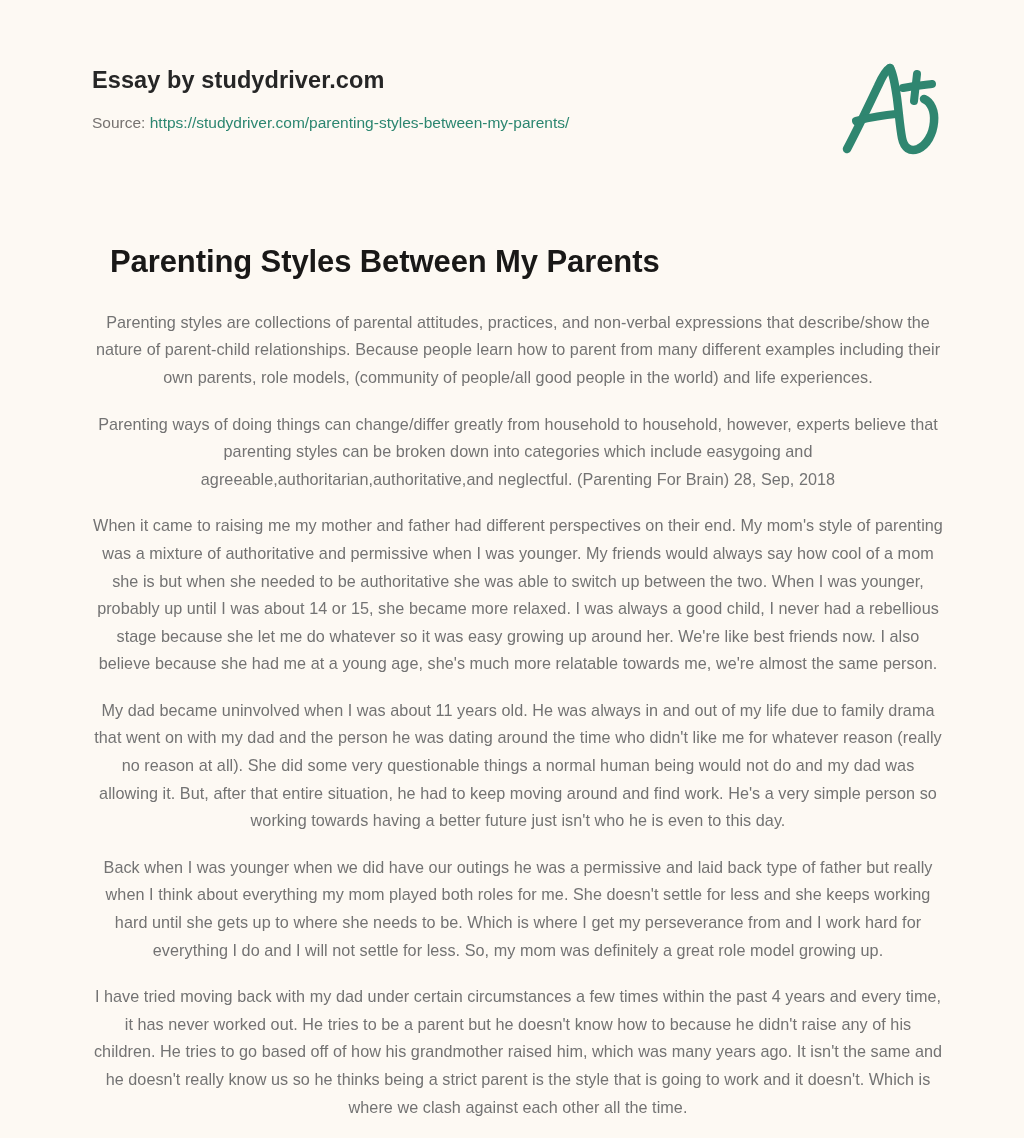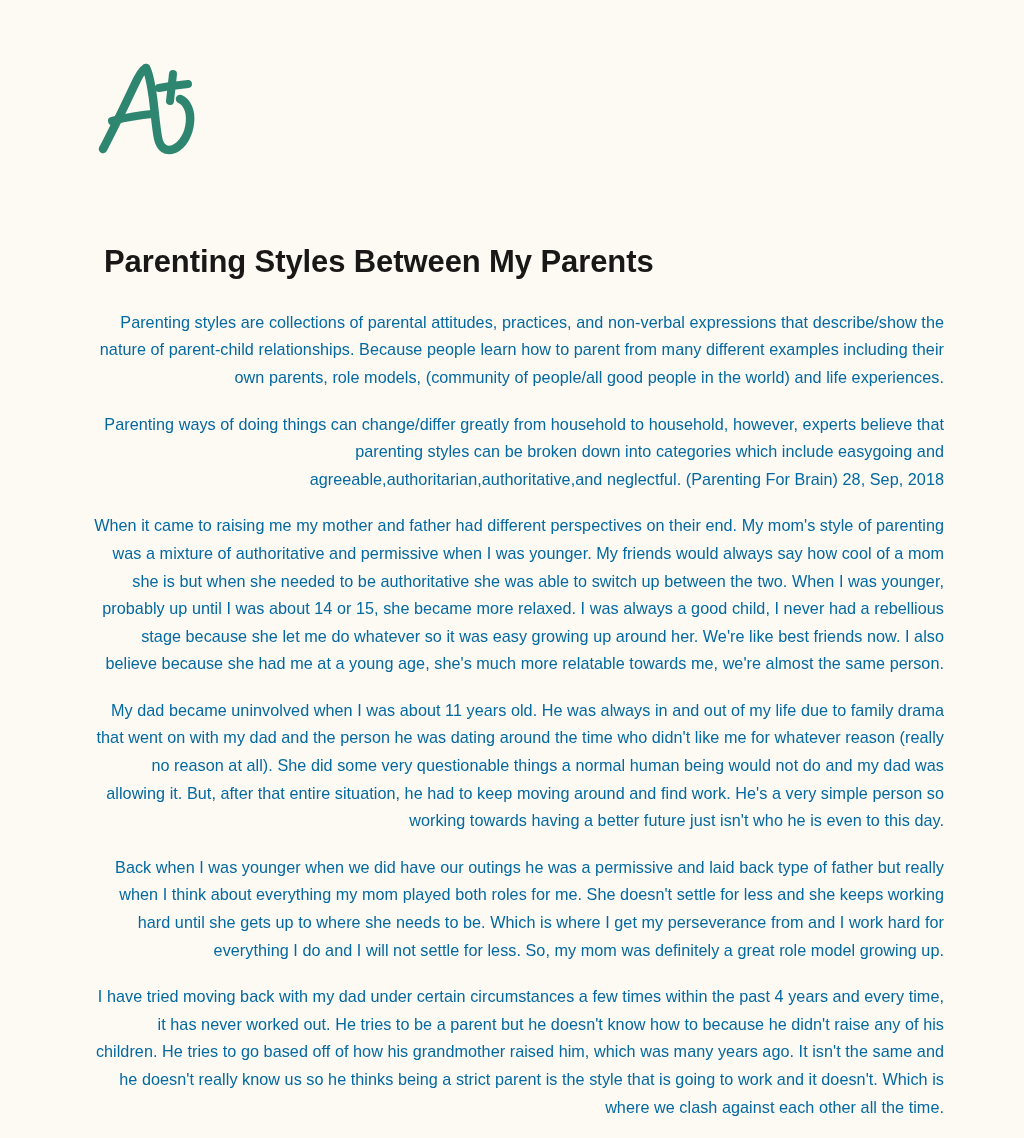--- a/index.html
+++ b/index.html
@@ -80,43 +80,50 @@
     position: absolute;
     top: 243px;
     left: 92px;
     width: 852px;
   }
   .article-title {
     font-size: 31px;
     font-weight: 600;
     color: #191817;
     line-height: 1.25;
-    margin: 0 0 27px 12px;
+    margin: 0 0 27px 18px;
     letter-spacing: -0.1px;
   }
   .para {
     font-size: 16.2px;
     line-height: 27.6px;
-    color: #0369a1;
+    color: #737373;
     margin: 0 0 19px 0;
-    text-align: right;
+    text-align: center;
     letter-spacing: 0.05px;
   }
   .para:last-child {
     margin-bottom: 12px;
   }
 </style>
 </head>
 <body>
 
 <div class="page">
 
   <div class="header">
     <div class="header-inner">
 
+      <div class="header-text">
+        <div class="brand-line">Essay by studydriver.com</div>
+        <div class="source-line">
+          <span class="source-label">Source:</span>
+          <a class="source-url" href="#">https://studydriver.com/parenting-styles-between-my-parents/</a>
+        </div>
+      </div>
 
       <div class="logo">
         <svg viewBox="0 0 110 100" xmlns="http://www.w3.org/2000/svg">
           <g fill="none" stroke="#2f8670" stroke-linecap="round" stroke-linejoin="round">
 
             <path d="M11 91 C 20 74, 33 47, 42 28 C 46 19, 50 12, 54 10" stroke-width="8.5"></path>
 
             <path d="M54 10 C 57 15, 59 26, 61 40 C 63 56, 64 70, 66 80
                      C 68 90, 74 94, 82 91 C 91 87, 97 76, 98 64
                      C 99 53, 95 44, 88 41" stroke-width="8.5"></path>

